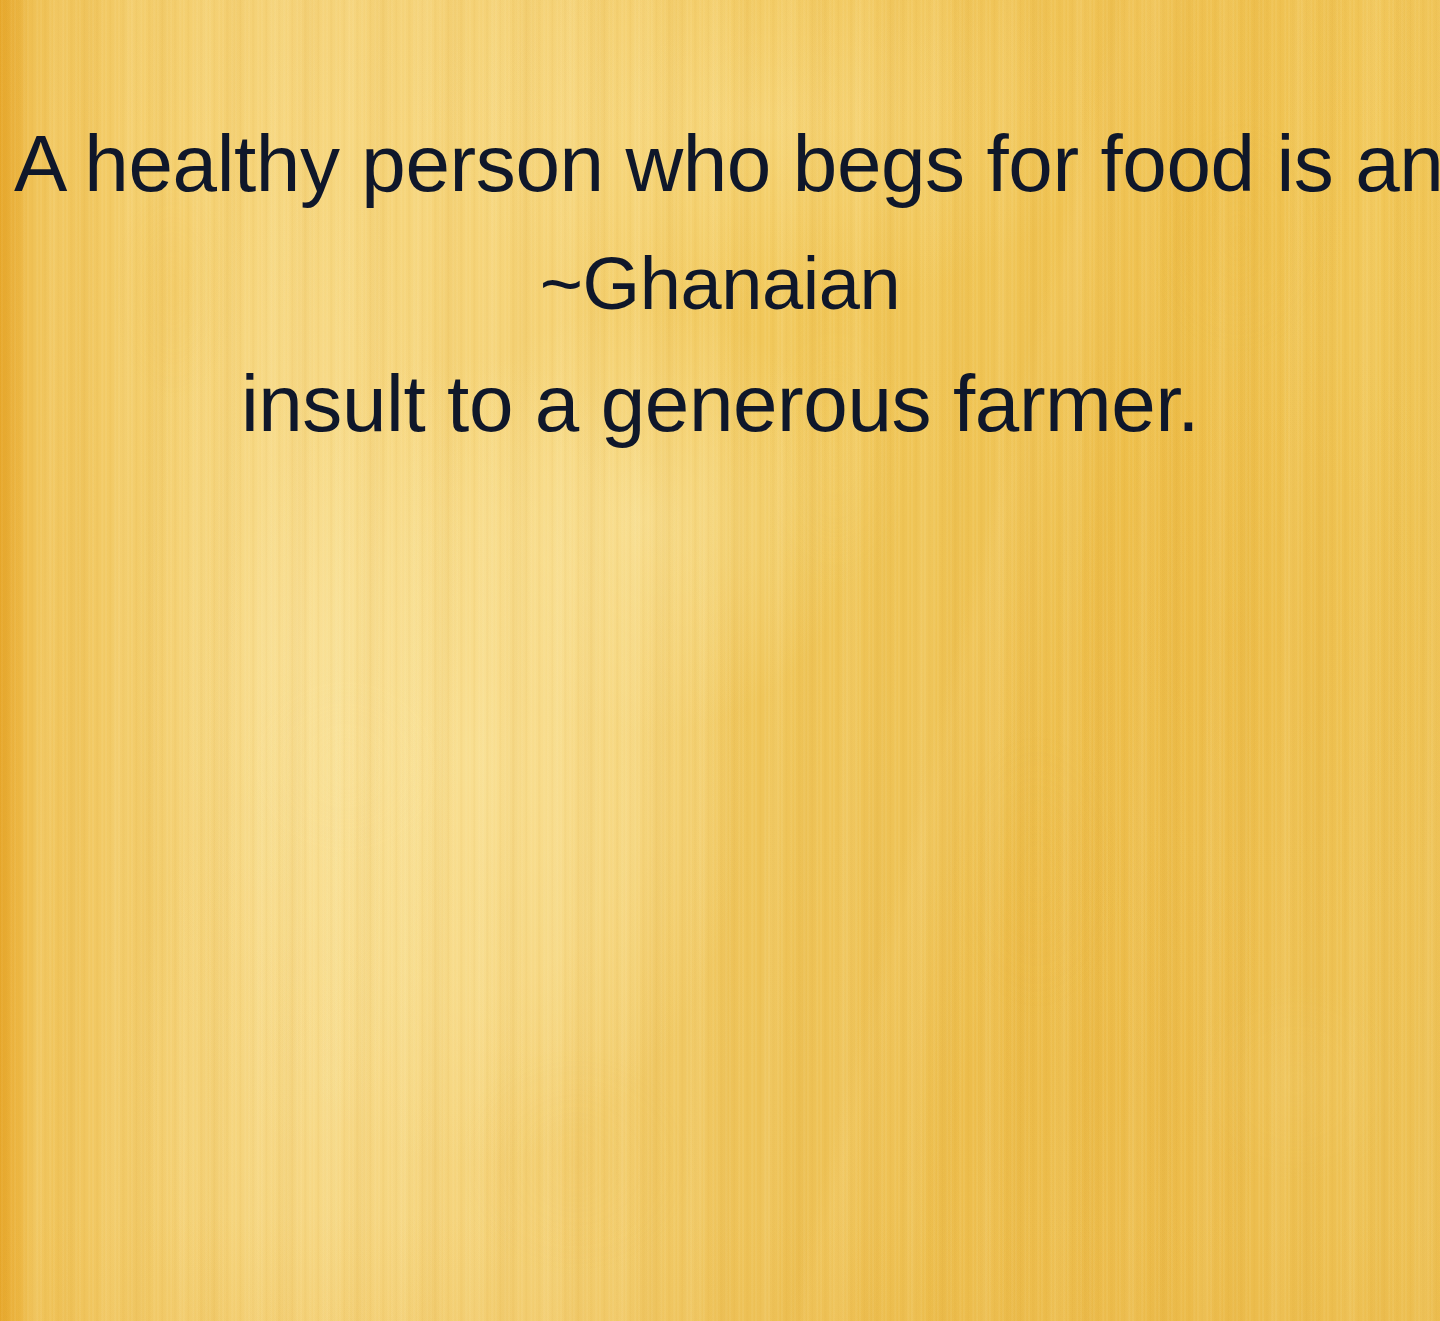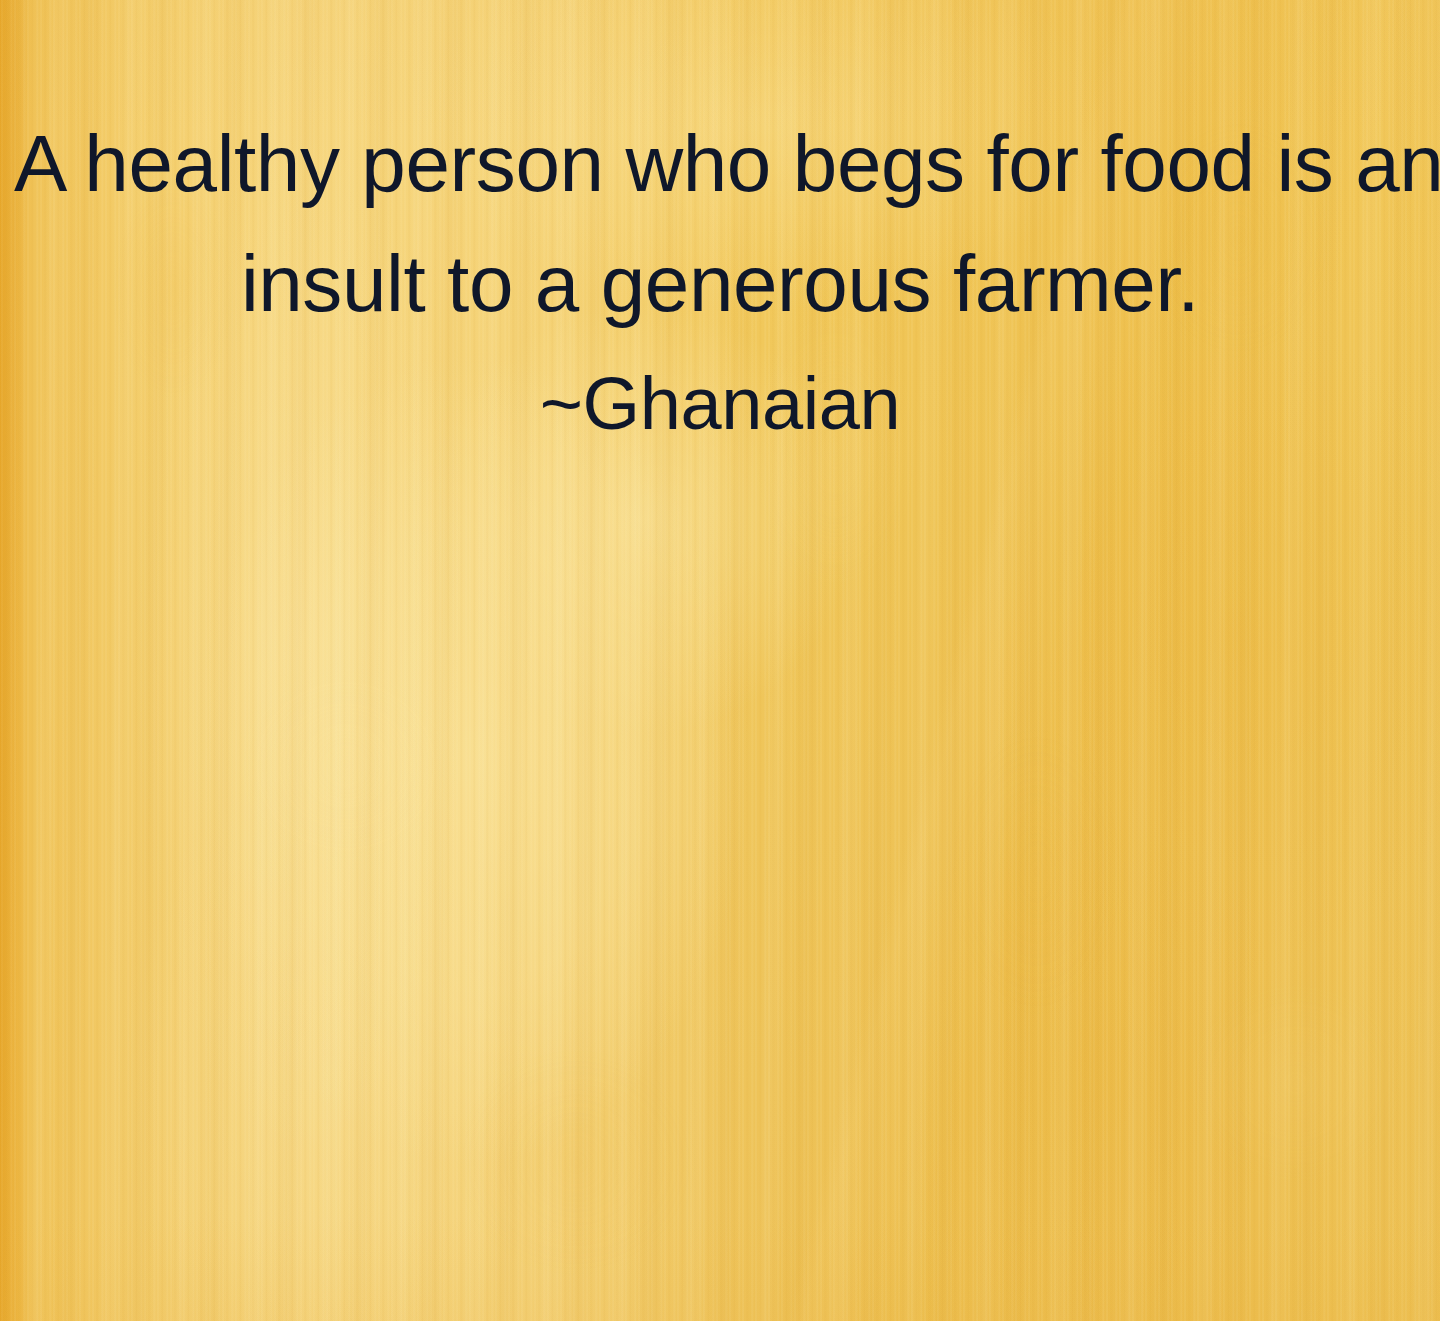--- a/index.html
+++ b/index.html
@@ -196,17 +196,17 @@
   <div class="bg-layer bg-wash-a"></div>
   <div class="bg-layer bg-wash-b"></div>
   <div class="bg-layer bg-edge"></div>
   <div class="bg-layer bg-mottle"></div>
   <div class="bg-layer bg-fibre"></div>
   <div class="bg-layer bg-fibre2"></div>
   <div class="bg-layer bg-vignette"></div>
 
   <div class="quote-block">
     <span class="quote-line quote-line--body">A healthy person who begs for food is an</span>
+    <span class="quote-line quote-line--attribution">~Ghanaian</span>
     <span class="quote-line quote-line--body">insult to a generous farmer.</span>
-    <span class="quote-line quote-line--attribution">~Ghanaian</span>
   </div>
 
 </div>
 
 </body></html>

